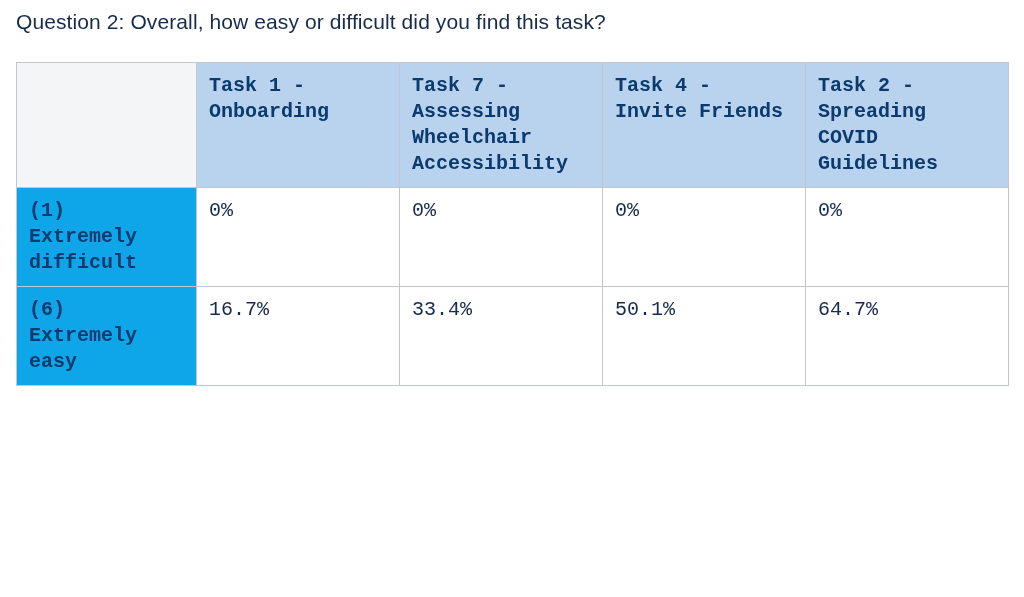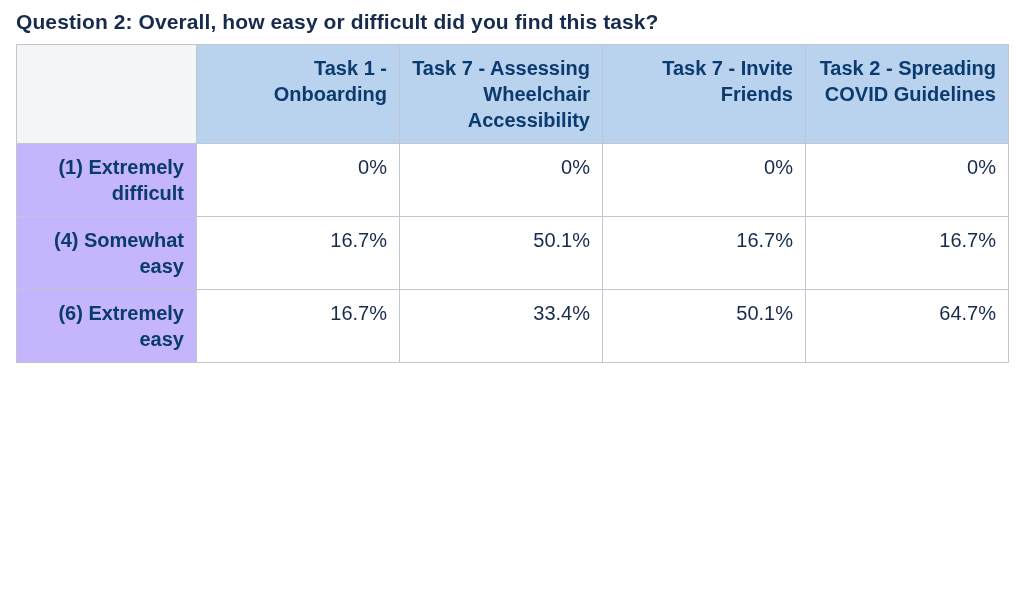--- a/index.html
+++ b/index.html
@@ -9,47 +9,48 @@
     }
     body {
       font-family: -apple-system, BlinkMacSystemFont, "Segoe UI", Helvetica, Arial, sans-serif;
       background: #ffffff;
       padding: 10px 16px;
       width: 1024px;
     }
     .title {
       font-size: 21px;
       color: #172b4d;
-      margin-bottom: 10px;
-      font-weight: 700;
+      margin-bottom: 28px;
+      font-weight: 400;
       letter-spacing: 0.1px;
     }
     table {
       border-collapse: collapse;
       width: 992px;
       table-layout: fixed;
     }
     th, td {
       border: 1px solid #c1c7d0;
       padding: 10px 12px;
-      text-align: right;
+      text-align: left;
       vertical-align: top;
       font-size: 20px;
       line-height: 1.3;
+      font-family: Liberation Mono, monospace;
     }
     th.col-header {
       background: #b9d3ee;
       color: #0b3a6f;
       font-weight: 700;
     }
     th.corner {
       background: #f4f5f7;
     }
     th.row-header {
-      background: #c4b5fd;
+      background: #0ea5e9;
       color: #0b3a6f;
       font-weight: 700;
     }
     td.cell {
       background: #ffffff;
       color: #172b4d;
       font-weight: 400;
     }
     col.first { width: 180px; }
     col.rest  { width: 203px; }
@@ -65,40 +66,33 @@
     <col class="rest">
     <col class="rest">
     <col class="rest">
     <col class="rest">
   </colgroup>
   <thead>
     <tr>
       <th class="corner"></th>
       <th class="col-header">Task 1 - Onboarding</th>
       <th class="col-header">Task 7 - Assessing Wheelchair Accessibility</th>
-      <th class="col-header">Task 7 - Invite Friends</th>
+      <th class="col-header">Task 4 - Invite Friends</th>
       <th class="col-header">Task 2 - Spreading COVID Guidelines</th>
     </tr>
   </thead>
   <tbody>
     <tr>
       <th class="row-header">(1) Extremely difficult</th>
       <td class="cell">0%</td>
       <td class="cell">0%</td>
       <td class="cell">0%</td>
       <td class="cell">0%</td>
     </tr>
     <tr>
-      <th class="row-header">(4) Somewhat easy</th>
-      <td class="cell">16.7%</td>
-      <td class="cell">50.1%</td>
-      <td class="cell">16.7%</td>
-      <td class="cell">16.7%</td>
-    </tr>
-    <tr>
       <th class="row-header">(6) Extremely easy</th>
       <td class="cell">16.7%</td>
       <td class="cell">33.4%</td>
       <td class="cell">50.1%</td>
       <td class="cell">64.7%</td>
     </tr>
   </tbody>
 </table>
 
 </body></html>

